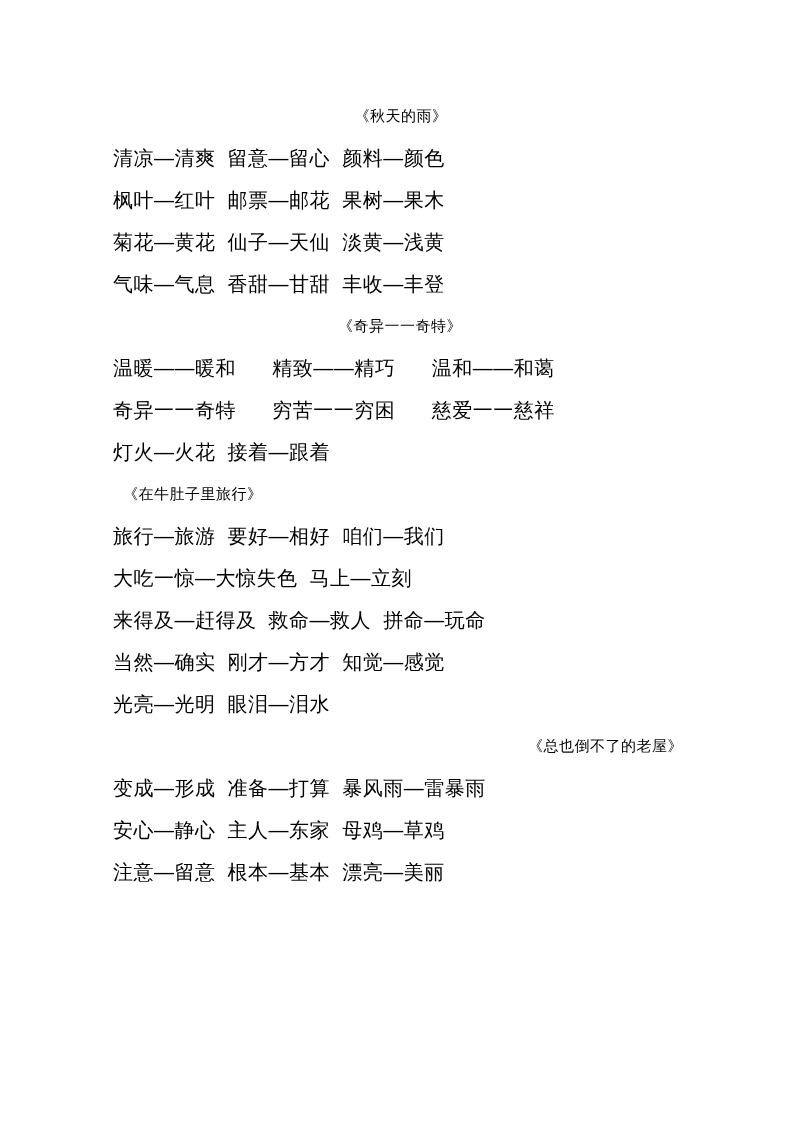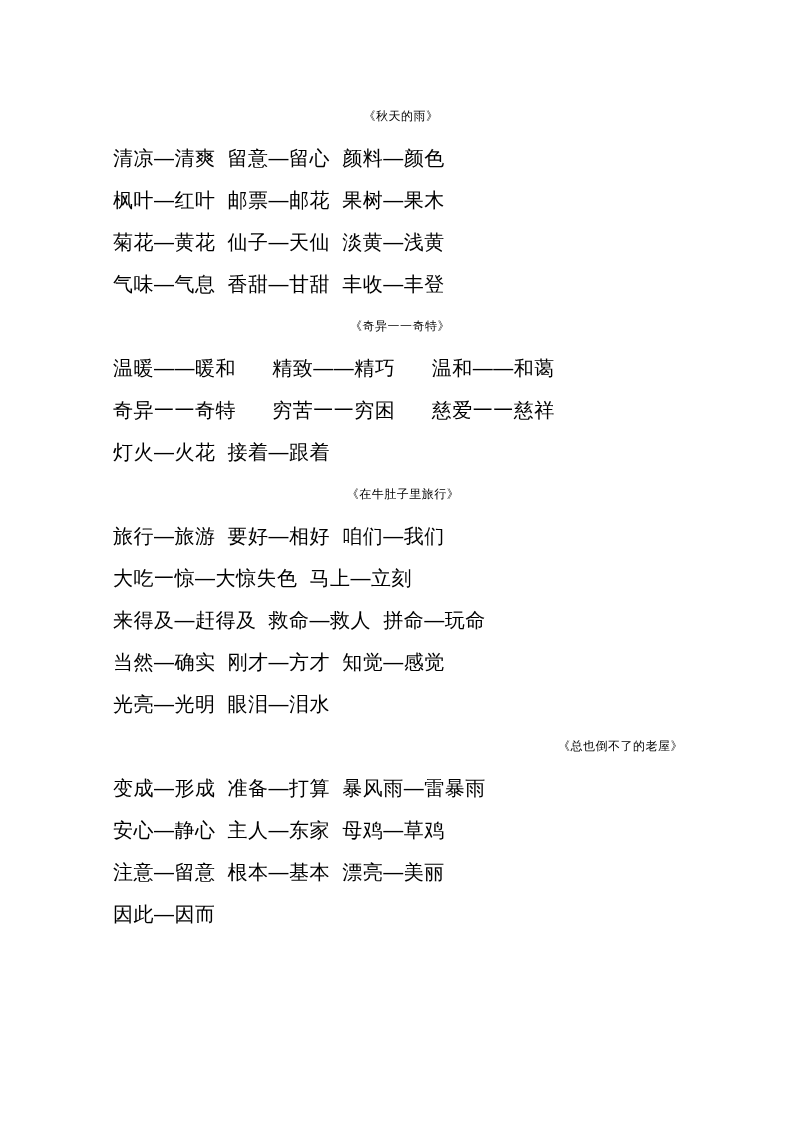--- a/index.html
+++ b/index.html
@@ -21,34 +21,34 @@
     box-sizing: border-box;
   }
   .content {
     position: absolute;
     left: 113px;
     top: 95px;
     width: 570px;
   }
   .doc-title {
     text-align: center;
-    font-size: 12px;
+    font-size: 15px;
     line-height: 42px;
     letter-spacing: 0.5px;
     white-space: pre;
   }
   .doc-title.t1 { padding-left: 6px; }
   .doc-line {
     font-size: 20px;
     line-height: 42px;
     letter-spacing: 0.5px;
     white-space: pre;
   }
   .sec-title-2 { text-align: center; padding-left: 4px; }
-  .sec-title-3 { text-align: center; padding-left: 10px; }
+  .sec-title-3 { text-align: left; padding-left: 10px; }
   .sec-title-4 { text-align: right; padding-left: 8px; }
 </style>
 </head>
 <body>
 
 <div class="page">
   <div class="content">
 
     <div class="doc-title t1">《秋天的雨》</div>
     <div class="doc-line">清凉—清爽  留意—留心  颜料—颜色</div>
@@ -65,16 +65,15 @@
     <div class="doc-line">旅行—旅游  要好—相好  咱们—我们</div>
     <div class="doc-line">大吃一惊—大惊失色  马上—立刻</div>
     <div class="doc-line">来得及—赶得及  救命—救人  拼命—玩命</div>
     <div class="doc-line">当然—确实  刚才—方才  知觉—感觉</div>
     <div class="doc-line">光亮—光明  眼泪—泪水</div>
 
     <div class="doc-title sec-title-4">《总也倒不了的老屋》</div>
     <div class="doc-line">变成—形成  准备—打算  暴风雨—雷暴雨</div>
     <div class="doc-line">安心—静心  主人—东家  母鸡—草鸡</div>
     <div class="doc-line">注意—留意  根本—基本  漂亮—美丽</div>
-    <div class="doc-line">因此—因而</div>
 
   </div>
 </div>
 
 </body></html>

